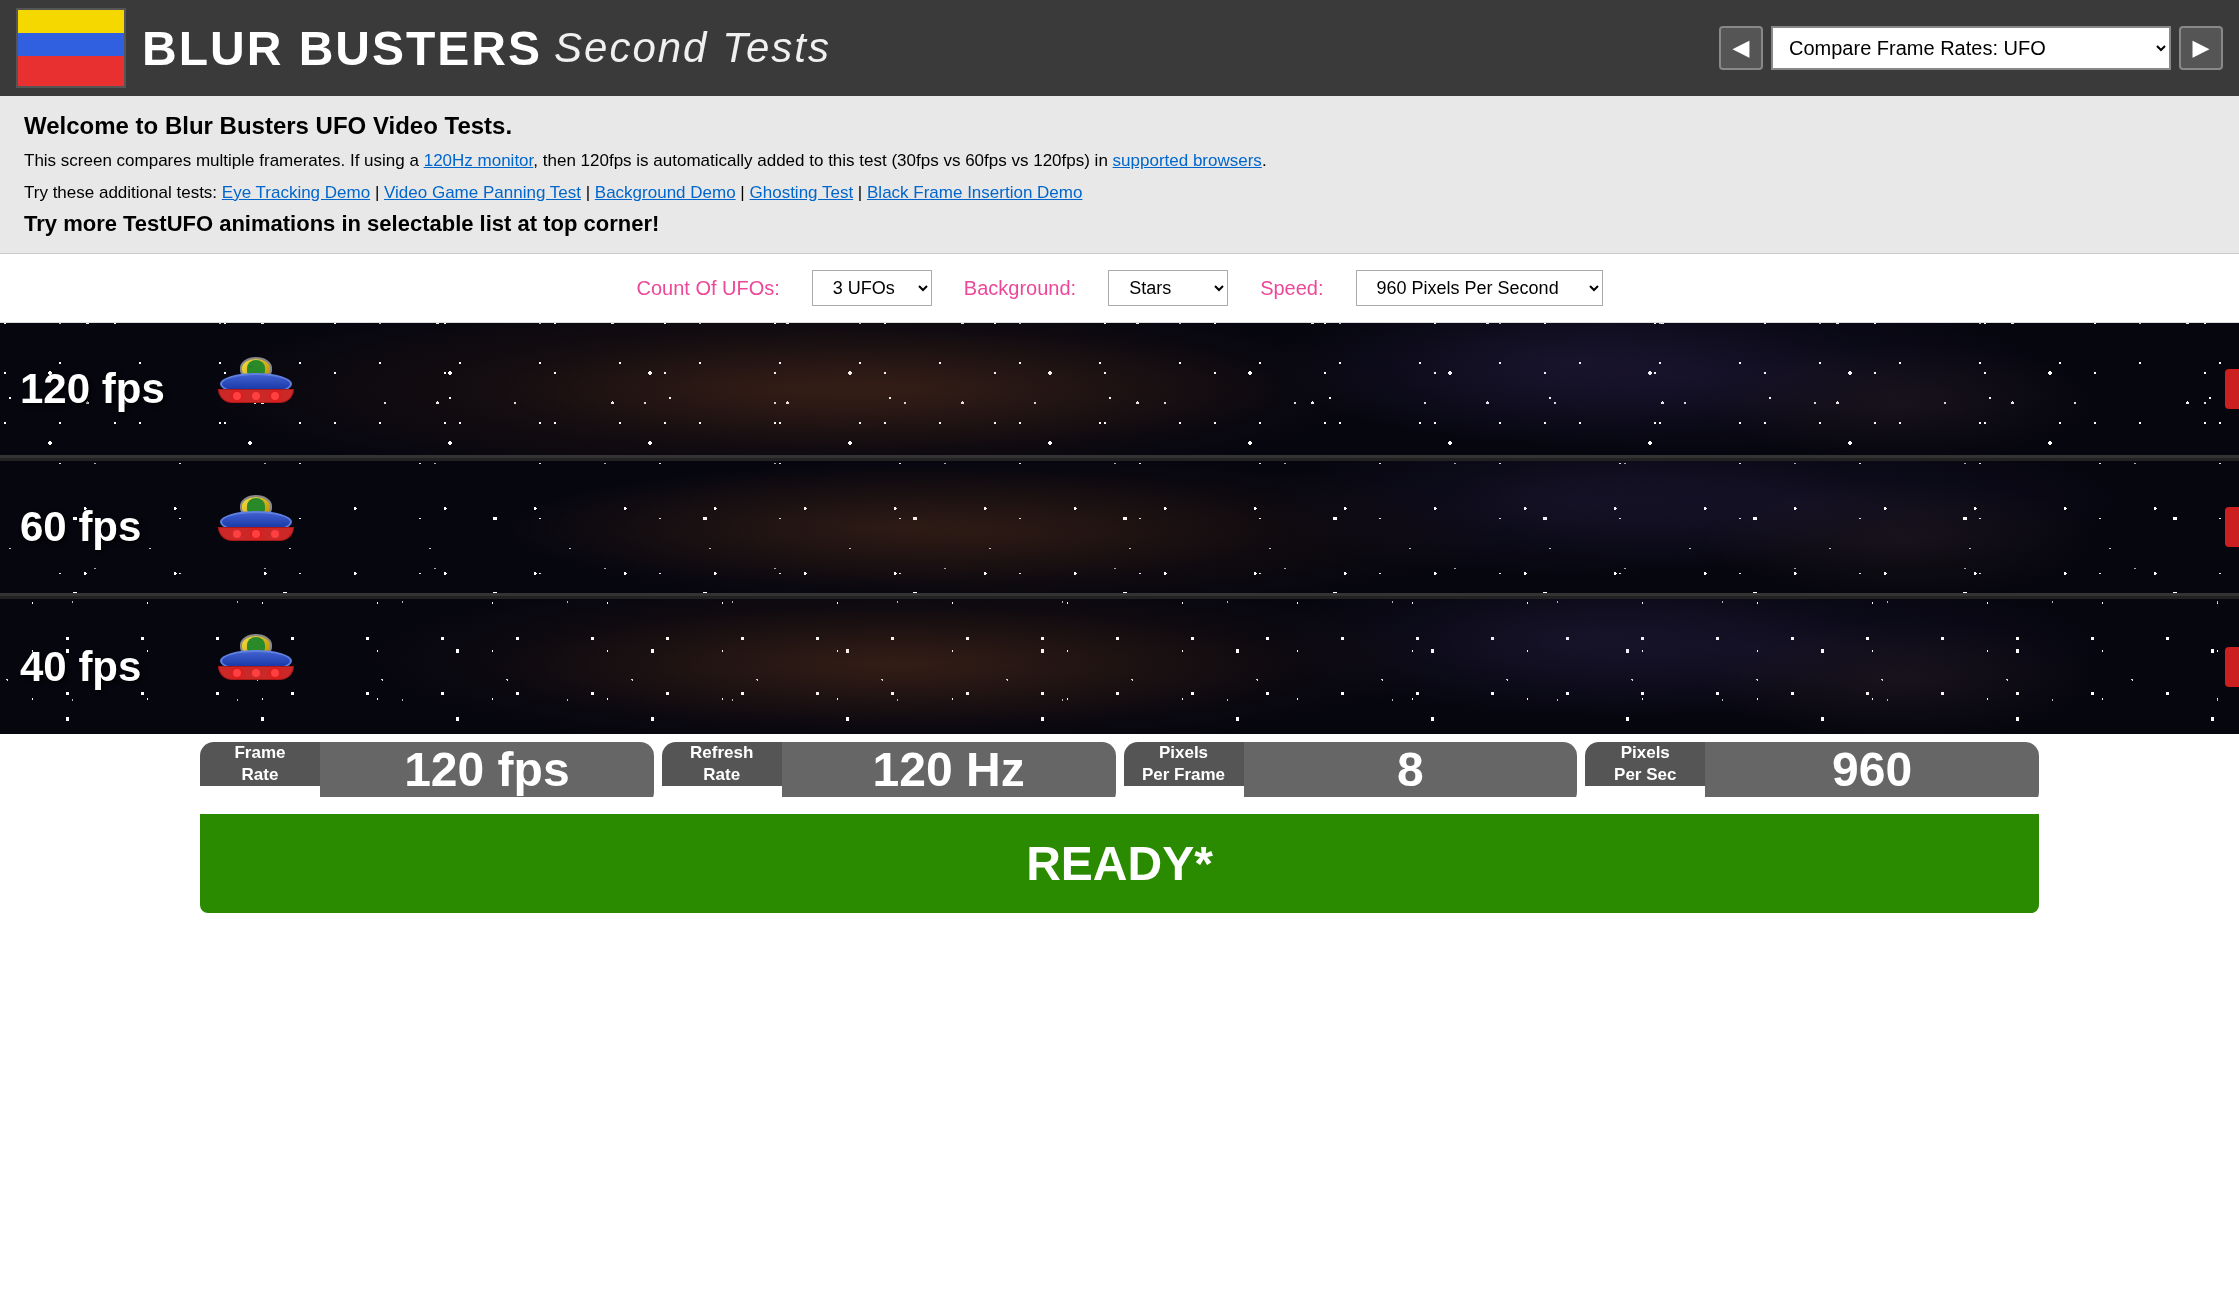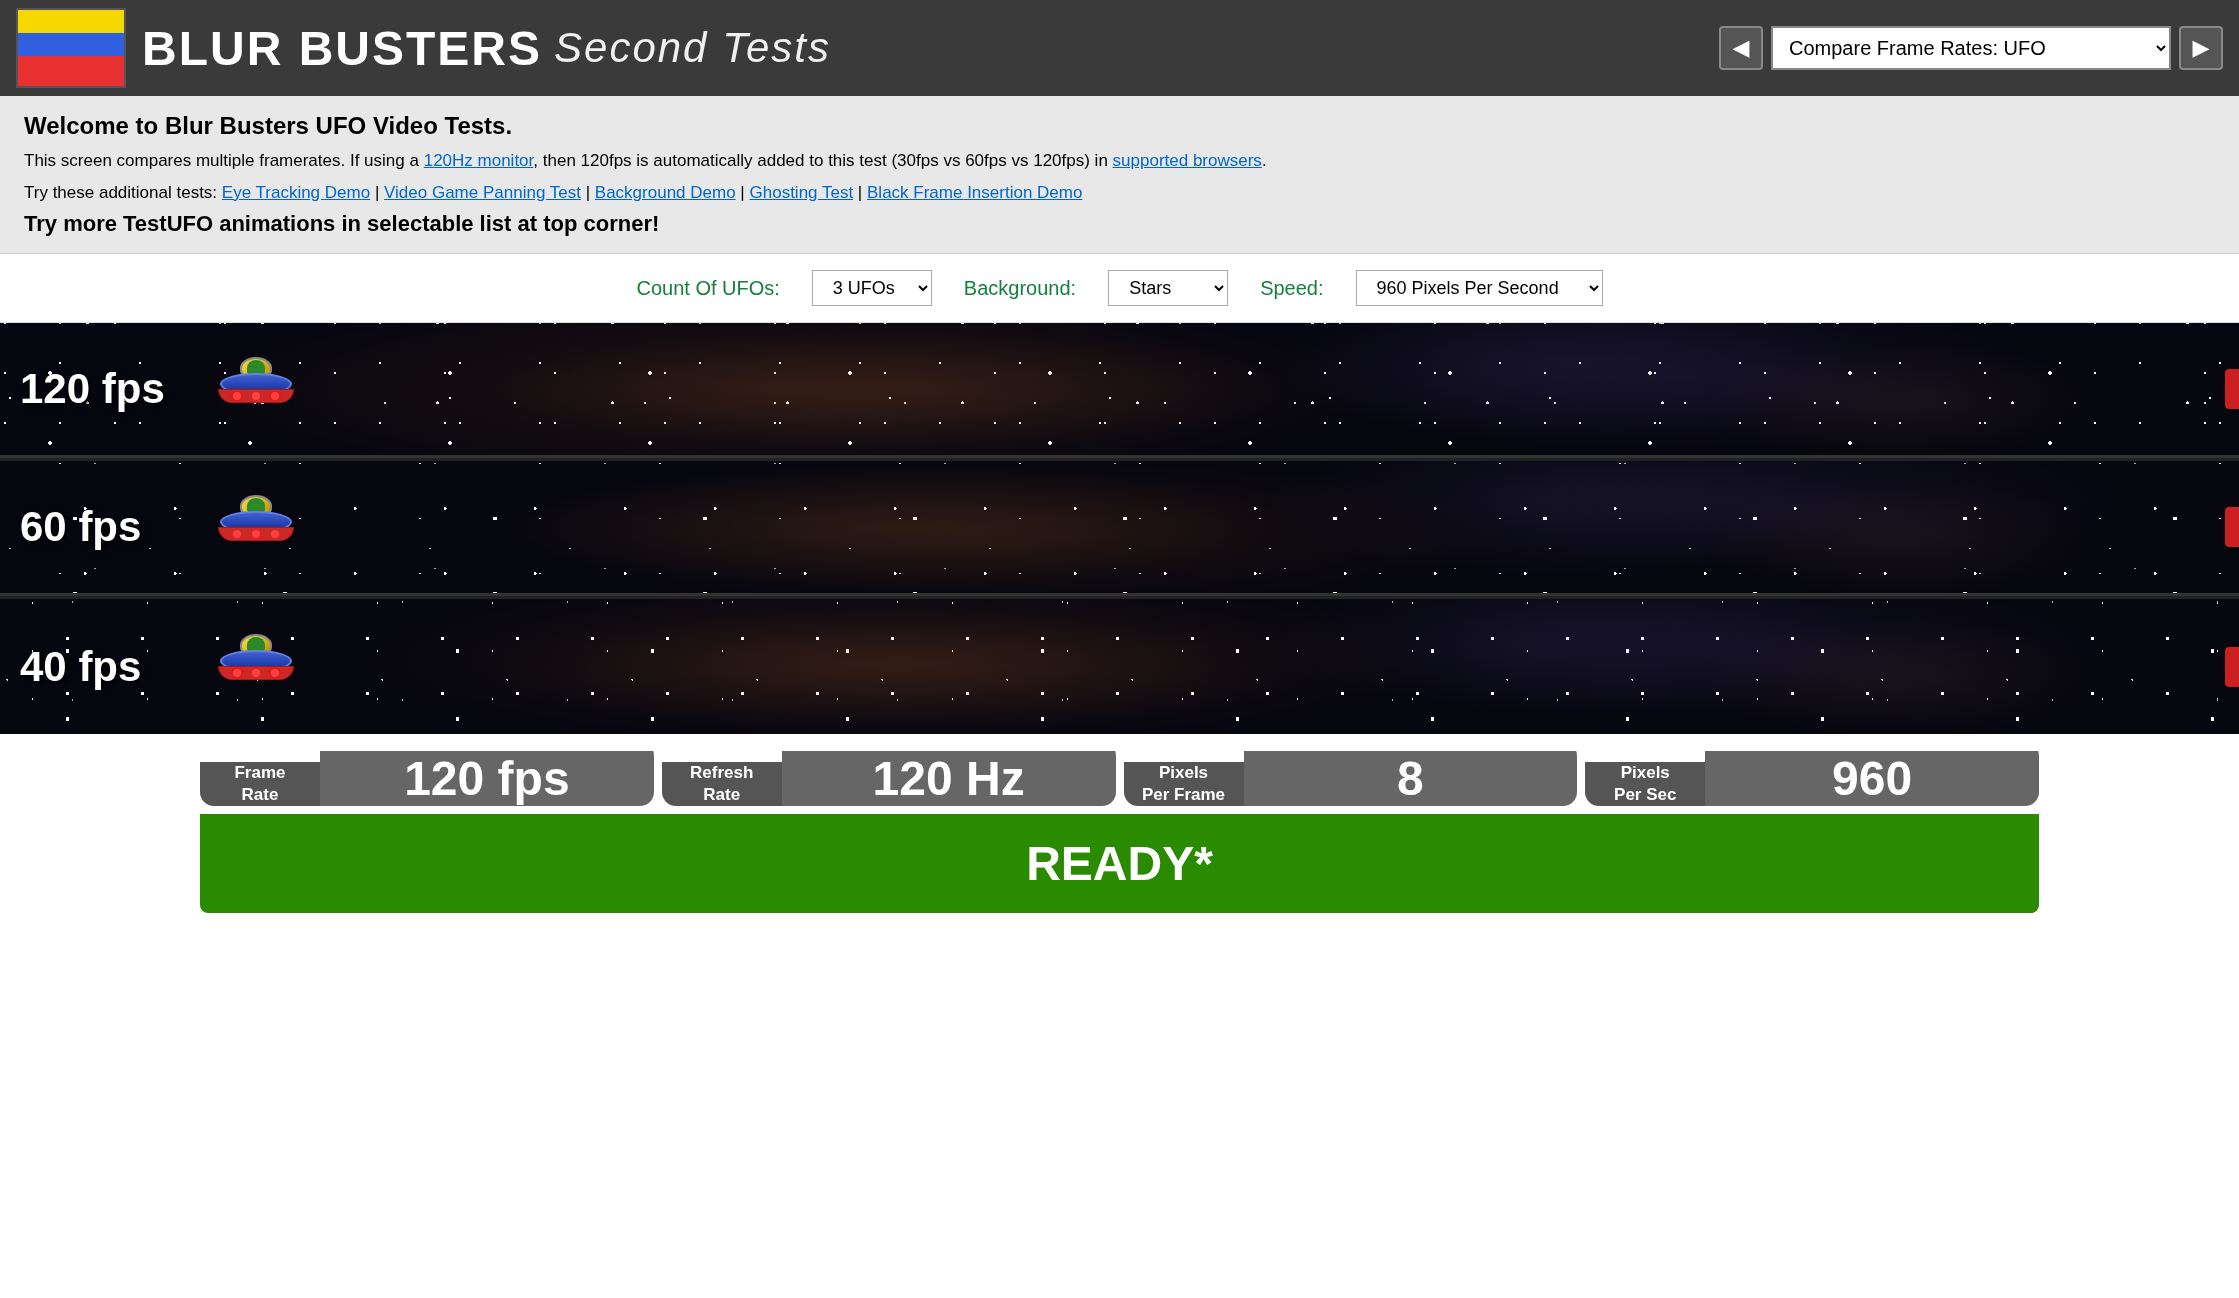--- a/index.html
+++ b/index.html
@@ -115,21 +115,21 @@
       background: #fff;
       padding: 16px 0;
       display: flex;
       align-items: center;
       justify-content: center;
       gap: 32px;
       border-bottom: 1px solid #ddd;
     }
     .controls-bar label {
       font-size: 20px;
-      color: #15803d;
+      color: #ec4899;
     }
     .controls-bar select {
       font-size: 18px;
       padding: 6px 16px;
       border: 1px solid #aaa;
       background: #fff;
       cursor: pointer;
       min-width: 120px;
     }
 
@@ -206,21 +206,21 @@
 
     
     .stats-bar {
       background: #fff;
       display: flex;
       padding: 8px 200px;
       gap: 8px;
     }
     .stat-block {
       display: flex;
-      align-items: flex-end;
+      align-items: flex-start;
       height: 64px;
       flex: 1;
       border-radius: 14px;
       overflow: hidden;
     }
     .stat-label-box {
       background: #555;
       color: #fff;
       font-size: 17px;
       font-weight: bold;

